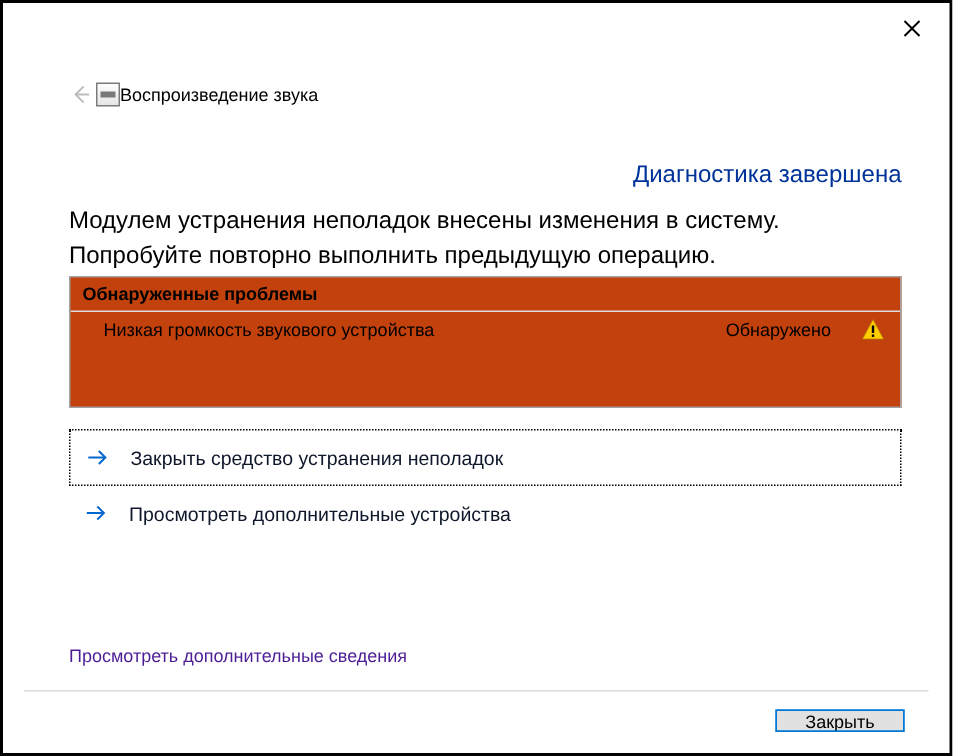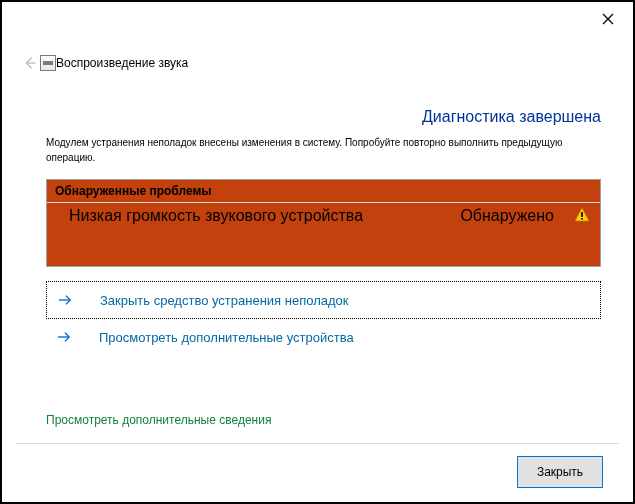--- a/index.html
+++ b/index.html
@@ -39,20 +39,21 @@
     align-items: center;
     justify-content: center;
     cursor: pointer;
   }
   .close-x svg { width: 12px; height: 12px; }
   .header-row {
     display: flex;
     align-items: center;
     padding: 6px 28px 0 18px;
     height: 36px;
+    margin-left: 24px;
   }
   .back-arrow {
     width: 20px;
     height: 20px;
     display: flex;
     align-items: center;
     justify-content: center;
     color: #a0a0a0;
   }
   .ts-icon {
@@ -82,93 +83,93 @@
     flex-direction: column;
   }
   .diag-heading {
     color: #003399;
     font-size: 16px;
     font-weight: 400;
     margin: 18px 0 10px 0;
     text-align: right;
   }
   .desc {
-    font-size: 10px;
+    font-size: 16px;
     color: #000;
     line-height: 1.45;
-    margin-bottom: 14px;
+    margin-bottom: 2px;
   }
   .problems-box {
     border: 1px solid #a0a0a0;
     background: #c2410c;
     margin-bottom: 14px;
     height: 88px;
     overflow: hidden;
   }
   .problems-header {
     font-weight: 600;
     font-size: 12px;
     padding: 4px 8px 4px 8px;
     border-bottom: 1px solid #ddd;
   }
   .problem-row {
     display: flex;
-    align-items: flex-start;
+    align-items: center;
     padding: 4px 10px 4px 22px;
-    font-size: 16px;
+    font-size: 12px;
   }
   .problem-name { flex: 1; }
   .problem-status { margin-right: 20px; }
   .warn-icon {
     width: 16px;
     height: 16px;
     display: inline-flex;
     align-items: center;
     justify-content: center;
   }
   .warn-icon svg { width: 16px; height: 16px; }
   .option-link {
     display: flex;
     align-items: center;
-    gap: 27px;
+    gap: 14px;
     padding: 10px 10px;
-    color: #0369a1;
+    color: #0f172a;
     font-size: 13px;
     cursor: pointer;
   }
   .option-link.focused {
     border: 1px dotted #000;
     outline: none;
   }
   .option-link .link-arrow {
     width: 16px;
     height: 16px;
     display: flex;
     align-items: center;
     justify-content: center;
     color: #0066cc;
   }
   .detail-link {
-    color: #15803d;
+    color: #4c1d95;
     font-size: 12px;
     margin-top: auto;
     padding: 6px 0 0 0;
     cursor: pointer;
     display: inline-block;
   }
   .footer {
     border-top: 1px solid #dcdcdc;
     padding: 12px 16px 14px 0;
     display: flex;
     justify-content: flex-end;
     margin: 16px 14px 0 14px;
   }
   .btn {
     min-width: 86px;
-    height: 32px;
+    height: 15px;
     font-size: 12px;
     font-family: inherit;
     background: #e1e1e1;
     border: 1px solid #adadad;
     cursor: pointer;
     padding: 0 12px;
   }
   .btn.primary {
     outline: 1px solid #0078d7;
     outline-offset: -1px;

